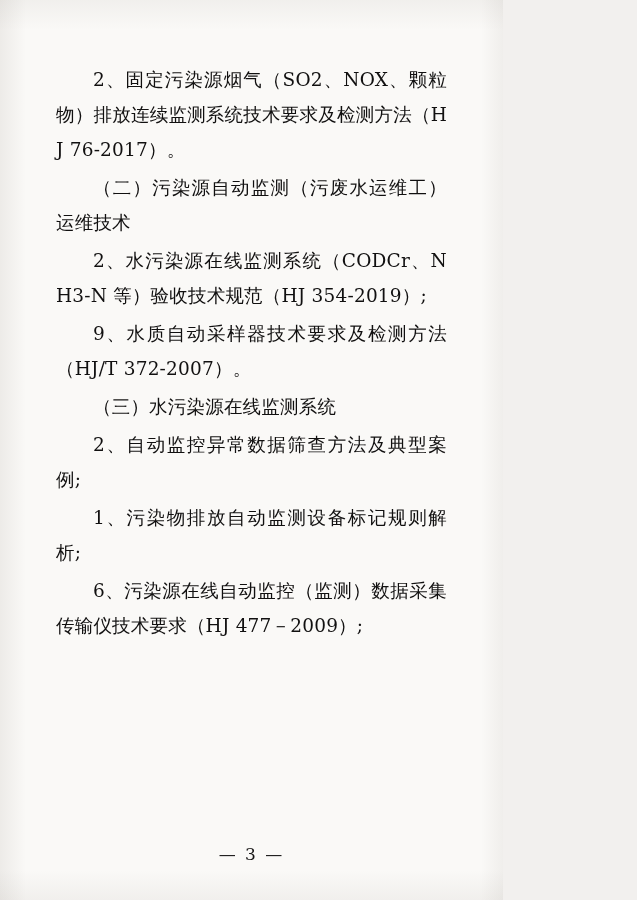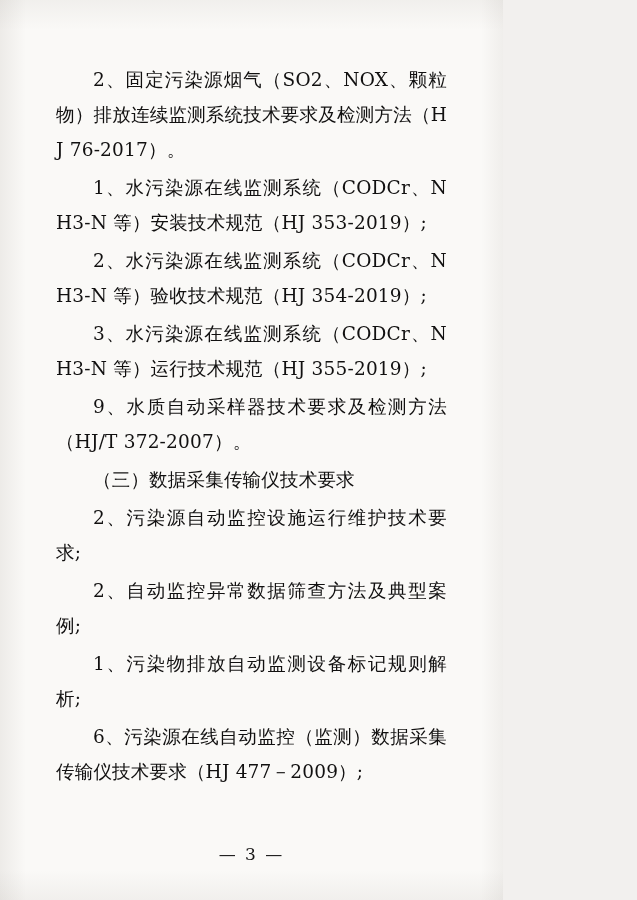--- a/index.html
+++ b/index.html
@@ -64,26 +64,24 @@
     letter-spacing: 2px;
     font-family: "DejaVu Serif", "Liberation Serif", serif;
   }
 </style>
 </head>
 <body>
 
 <div class="page">
   <div class="body-text">
     <p class="para indent">2、固定污染源烟气（SO2、NOX、颗粒物）排放连续监测系统技术要求及检测方法（HJ 76-2017）。</p>
-    <p class="para indent">1、水污染源在线监测系统（CODCr、NH3-N 等）安装技术规范（HJ 353-2019）;</p>
+    <p class="para indent">（二）污染源自动监测（污废水运维工）运维技术</p>
     <p class="para indent">2、水污染源在线监测系统（CODCr、NH3-N 等）验收技术规范（HJ 354-2019）;</p>
-    <p class="para indent">3、水污染源在线监测系统（CODCr、NH3-N 等）运行技术规范（HJ 355-2019）;</p>
     <p class="para indent">9、水质自动采样器技术要求及检测方法（HJ/T 372-2007）。</p>
-    <p class="para indent">（三）数据采集传输仪技术要求</p>
-    <p class="para indent">2、污染源自动监控设施运行维护技术要求;</p>
+    <p class="para indent">（三）水污染源在线监测系统</p>
     <p class="para indent">2、自动监控异常数据筛查方法及典型案例;</p>
     <p class="para indent">1、污染物排放自动监测设备标记规则解析;</p>
     <p class="para indent">6、污染源在线自动监控（监测）数据采集传输仪技术要求（HJ 477－2009）;</p>
   </div>
 
   <div class="footer">
     <span class="page-number">— 3 —</span>
   </div>
 </div>
 

